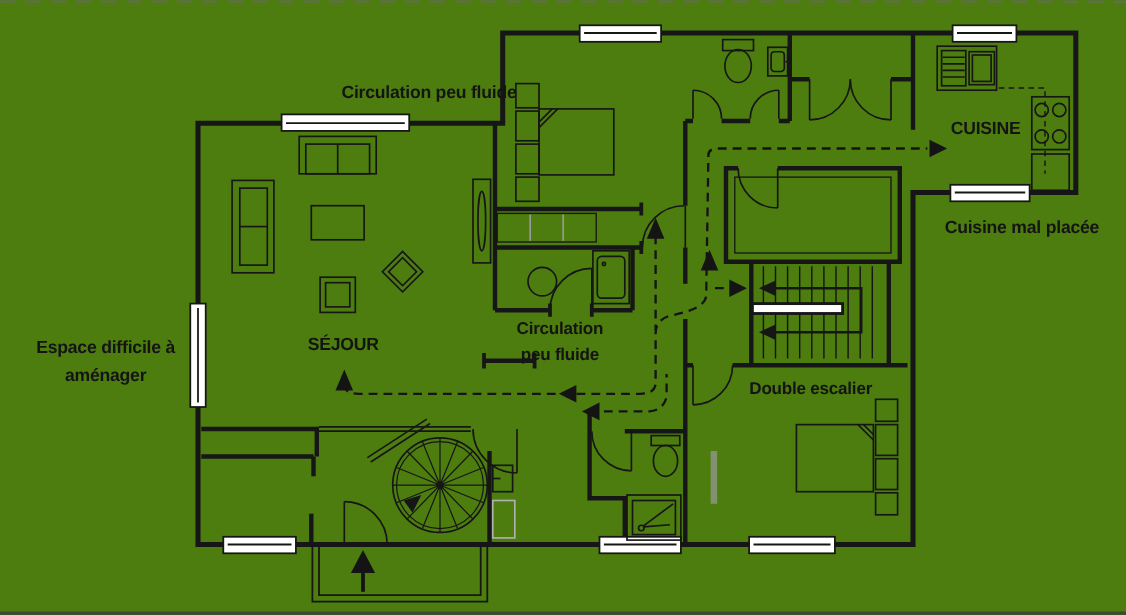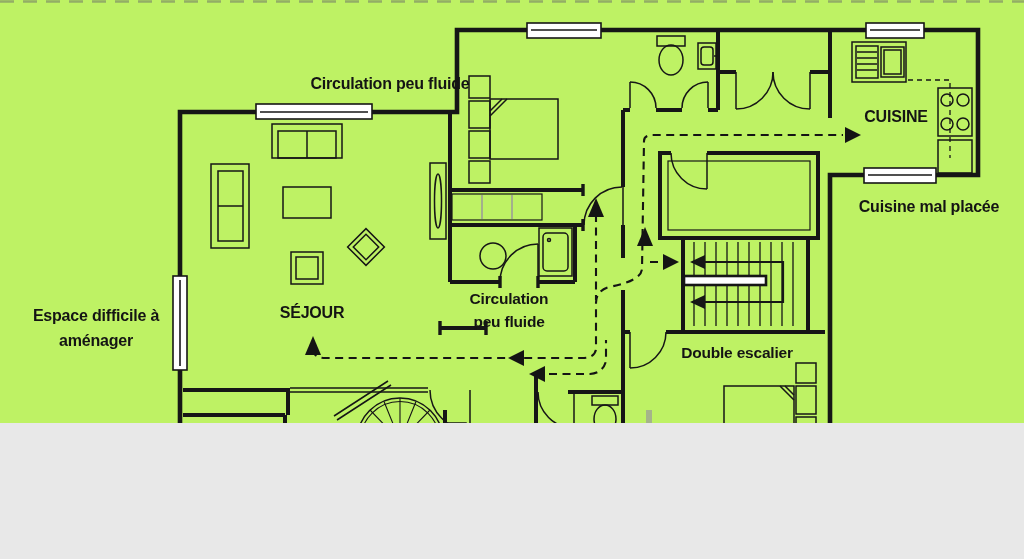--- a/index.html
+++ b/index.html
@@ -1,16 +1,16 @@
 <!DOCTYPE html>
 <html><head>
 <meta charset="utf-8">
 <style>
   html,body{margin:0;padding:0;background:#e8e8e8;}
-  .stage{position:relative;width:1024px;height:423px;background:#bef264;overflow:hidden;
+  .stage{position:relative;width:1024px;height:559px;background:#4d7c0f;overflow:hidden;
          font-family:"Liberation Sans",sans-serif;}
   svg{position:absolute;inset:0;display:block;}
   svg text{font-family:"Liberation Sans",sans-serif;font-weight:700;fill:#141414;letter-spacing:-0.2px;}
   .lbl{font-size:16px;}
   .lbl-sm{font-size:15.5px;}
 </style>
 </head>
 <body>
 
 <div class="stage">

